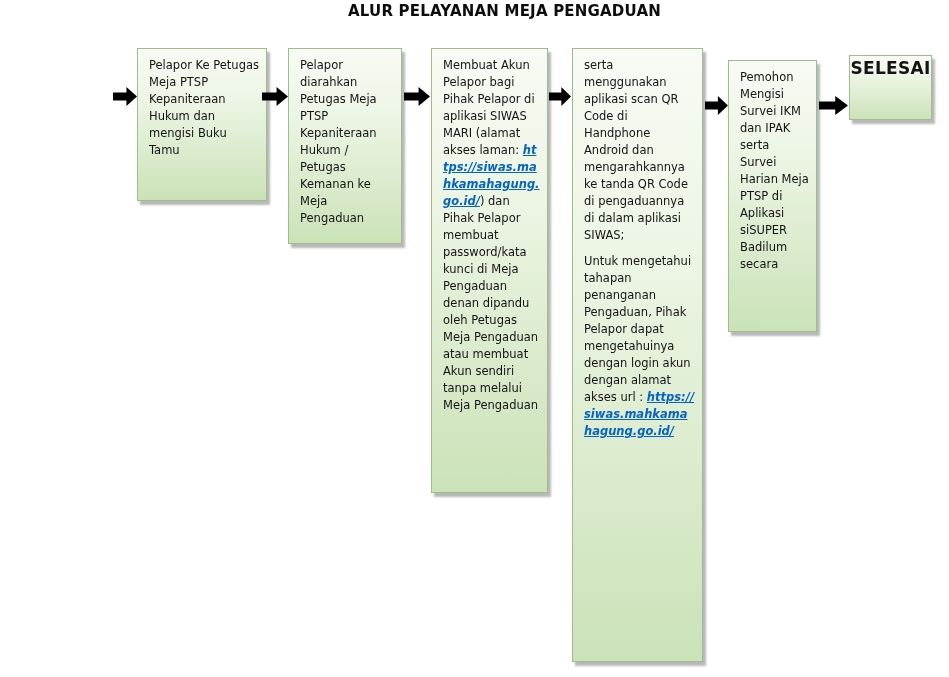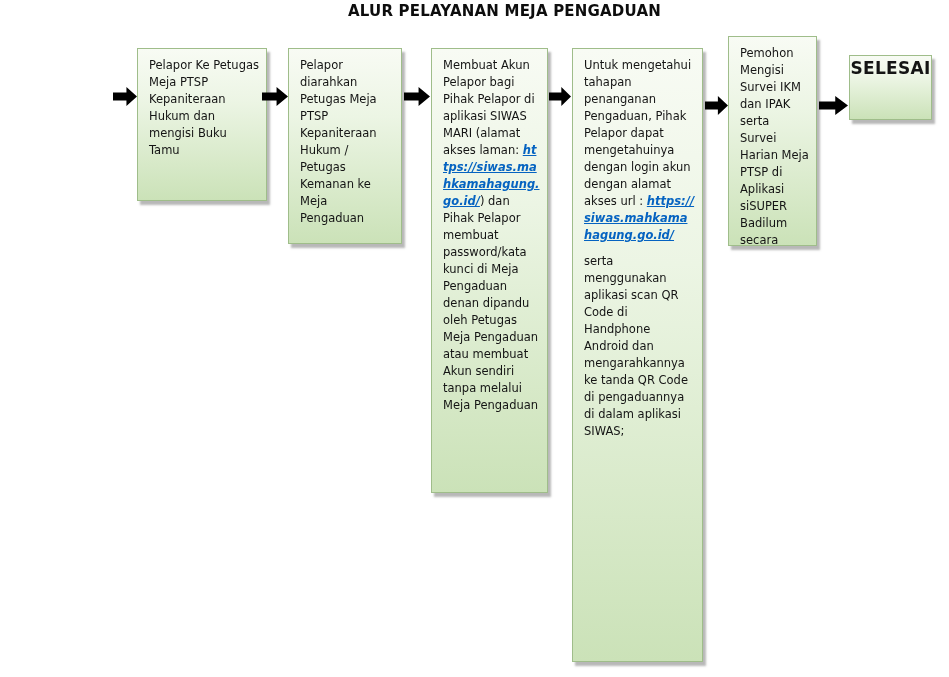--- a/index.html
+++ b/index.html
@@ -59,21 +59,21 @@
     font-size: 17px;
     font-weight: 600;
     letter-spacing: 0.3px;
   }
   
   #box1 { left: 10px;  top: 48px; width: 102px; height: 104px; }
   #box2 { left: 137px; top: 48px; width: 130px; height: 153px; }
   #box3 { left: 288px; top: 48px; width: 114px; height: 196px; }
   #box4 { left: 431px; top: 48px; width: 117px; height: 445px; }
   #box5 { left: 572px; top: 48px; width: 131px; height: 614px; }
-  #box6 { left: 728px; top: 36px; width: 89px;  height: 210px; }
+  #box6 { left: 728px; top: 60px; width: 89px;  height: 272px; }
   #box7 { left: 849px; top: 55px; width: 83px;  height: 65px; }
   #arr1 { left: 113px; top: 87px; width: 24px; height: 19px; }
   #arr2 { left: 262px; top: 87px; width: 26px; height: 19px; }
   #arr3 { left: 404px; top: 87px; width: 26px; height: 19px; }
   #arr4 { left: 549px; top: 87px; width: 22px; height: 19px; }
   #arr5 { left: 705px; top: 96px; width: 23px; height: 19px; }
   #arr6 { left: 819px; top: 96px; width: 29px; height: 19px; }
 </style>
 </head>
 <body>
@@ -100,24 +100,24 @@
   <div class="fbox" id="box4">
     <p>
       <span>Membuat Akun Pelapor bagi Pihak Pelapor di aplikasi SIWAS MARI (alamat akses laman: </span><a class="lnk">https://siwas.mahkamahagung.go.id/</a><span>)  dan Pihak Pelapor membuat password/kata kunci di Meja Pengaduan denan dipandu oleh Petugas Meja Pengaduan atau membuat Akun sendiri tanpa melalui Meja Pengaduan</span>
     </p>
   </div>
 
   <div class="arrow" id="arr4"></div>
 
   <div class="fbox" id="box5">
     <p>
-      <span>Untuk mengetahui tahapan penanganan Pengaduan, Pihak Pelapor dapat mengetahuinya dengan login akun dengan alamat akses url : </span><a class="lnk">https://siwas.mahkamahagung.go.id/</a>
+      <span>serta menggunakan aplikasi scan QR Code di Handphone Android dan mengarahkannya ke tanda QR Code di pengaduannya di dalam aplikasi SIWAS;</span>
     </p>
     <p>
-      <span>serta menggunakan aplikasi scan QR Code di Handphone Android dan mengarahkannya ke tanda QR Code di pengaduannya di dalam aplikasi SIWAS;</span>
+      <span>Untuk mengetahui tahapan penanganan Pengaduan, Pihak Pelapor dapat mengetahuinya dengan login akun dengan alamat akses url : </span><a class="lnk">https://siwas.mahkamahagung.go.id/</a>
     </p>
   </div>
 
   <div class="arrow" id="arr5"></div>
 
   <div class="fbox" id="box6">
     <span>Pemohon Mengisi Survei IKM dan IPAK serta Survei Harian Meja PTSP di Aplikasi siSUPER Badilum secara</span>
   </div>
 
   <div class="arrow" id="arr6"></div>

